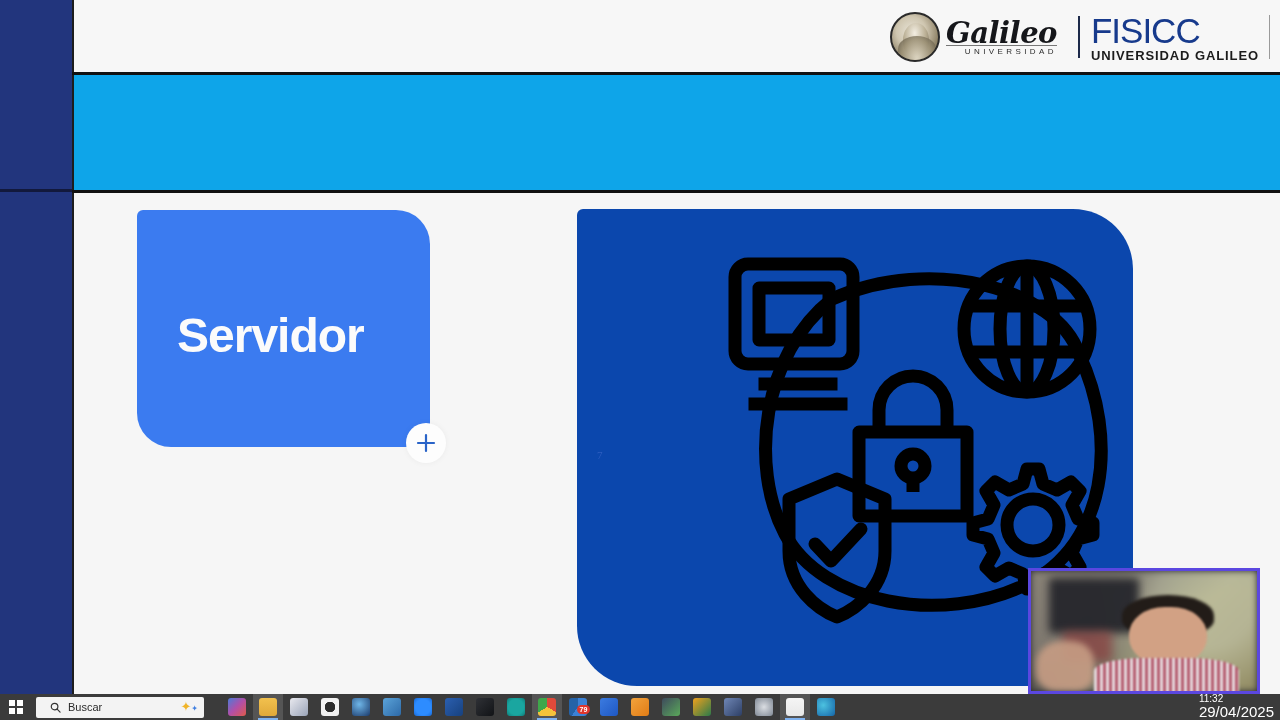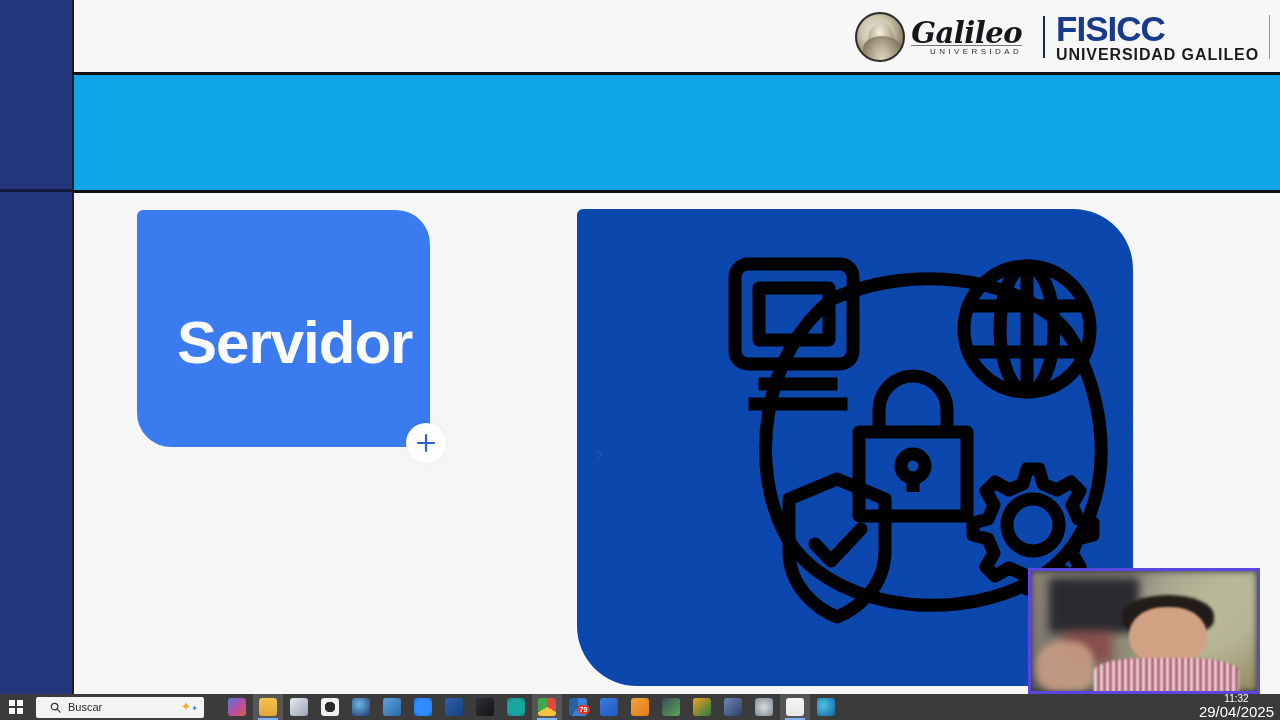--- a/index.html
+++ b/index.html
@@ -50,22 +50,22 @@
     font-family:"DejaVu Serif", serif; font-style:italic; font-weight:700;
     font-size:29px; color:#15161a; letter-spacing:-0.5px;
   }
   .g-sub {
     font-size:8px; letter-spacing:3.4px; color:#2b2b2b; font-weight:400;
     text-align:right; margin-top:-3px; border-top:1px solid #777; padding-top:2px;
   }
   .divider-v { width:2px; height:42px; background:#1d2a4a; margin:0 11px; flex:none; }
 
   .fisicc { line-height:1; }
-  .f-name { font-size:35px; font-weight:700; color:#173a8c; letter-spacing:-1px; }
-  .f-sub { font-size:16px; font-weight:700; color:#1c1c1c; letter-spacing:0.9px; margin-top:1px; }
+  .f-name { font-size:35px; font-weight:400; color:#173a8c; letter-spacing:-1px; }
+  .f-sub { font-size:13px; font-weight:700; color:#1c1c1c; letter-spacing:0.9px; margin-top:1px; }
 
   .divider-v2 { width:1px; height:44px; background:#9a9a9a; margin:0 10px; flex:none; }
   .faculty { font-size:7.4px; font-weight:700; color:#232323; line-height:1.52; letter-spacing:.25px; }
 
   
   .title-band { position:absolute; left:74px; top:75px; width:1206px; height:115px; background:#f7f7f7; }
   .slide-title {
     position:absolute; left:20px; top:8px;
     font-family:"Liberation Sans", sans-serif;
     font-weight:700; font-size:88px; letter-spacing:-3.2px;
@@ -78,21 +78,21 @@
   .body-area { position:absolute; left:74px; top:193px; width:1206px; height:501px; background:#f6f6f6; }
 
   
   .servidor-card {
     position:absolute; left:63px; top:17px; width:293px; height:237px;
     background:#3b7bf0;
     border-radius:6px 34px 6px 34px;
   }
   .servidor-label {
     position:absolute; left:40px; top:98px;
-    font-size:60px; font-weight:700; color:#fbfbfb; letter-spacing:-1px;
+    font-size:48px; font-weight:700; color:#fbfbfb; letter-spacing:-1px;
   }
   .plus-fab {
     position:absolute; left:332px; top:230px; width:40px; height:40px;
     border-radius:50%; background:#fdfdfd;
     box-shadow:0 0 6px rgba(0,0,0,.05);
     display:flex; align-items:center; justify-content:center;
   }
   .plus-fab svg { display:block; }
 
   
@@ -160,21 +160,21 @@
   .tb-icons { display:flex; align-items:center; gap:1px; margin-left:18px; }
   .tb { width:30px; height:26px; display:flex; align-items:center; justify-content:center; position:relative; }
   .tb.active { background:#555; }
   .tb .ic { width:18px; height:18px; border-radius:3px; display:block; position:relative; }
   .tb .badge {
     position:absolute; left:14px; top:11px; background:#e0352b; color:#fff;
     font-size:7px; border-radius:7px; padding:0 2.5px; line-height:9px; font-weight:700;
   }
   .tb .run { position:absolute; bottom:0; left:5px; width:20px; height:2px; background:#7fb2f0; }
 
-  .clockzone { margin-left:auto; padding-right:6px; text-align:center; line-height:1.1; }
+  .clockzone { margin-left:auto; padding-right:6px; line-height:1.1; }
   .clockzone .t { font-size:10px; color:#ffffff; }
   .clockzone .d { font-size:15px; color:#ffffff; }
 </style>
 </head>
 <body>
 
 <div id="screen">
 
   <div id="stage">
 

